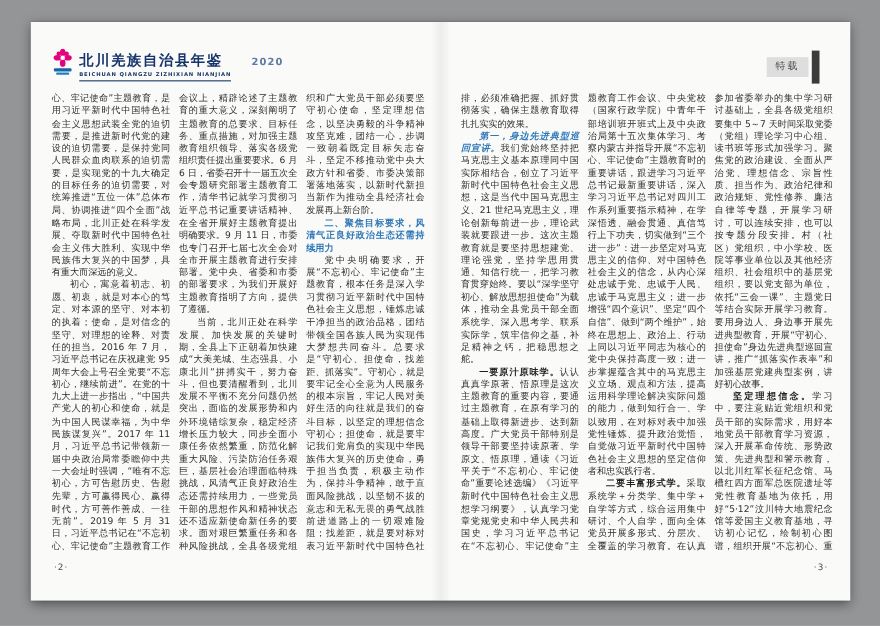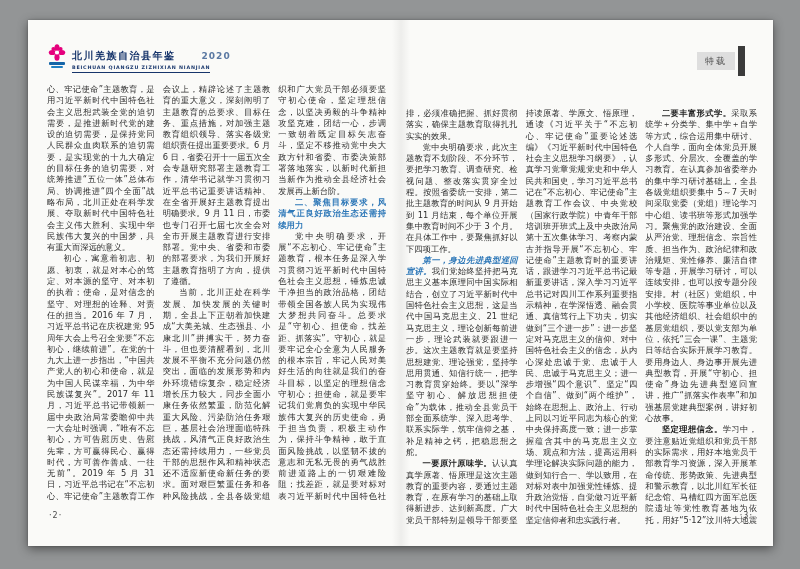--- a/index.html
+++ b/index.html
@@ -29,21 +29,21 @@
     position:absolute;left:19px;top:24px;
     display:flex;align-items:flex-start;gap:5px;
   }
   .logo-art{display:flex;flex-direction:column;align-items:center;width:20px;}
   .logo-mark{margin-top:1px;width:16px;display:flex;flex-direction:column;gap:1px;}
   .logo-mark i{display:block;height:3px;background:#1565a8;border-radius:1px;}
   .logo-mark i:last-child{height:2px;width:12px;align-self:center;background:#1f7ec2;}
   .logo-text{display:flex;flex-direction:column;}
   .title-row{white-space:nowrap;}
   .cn-title{
-    font-size:10px;font-weight:bold;color:#17356b;letter-spacing:1.5px;
+    font-size:13px;font-weight:bold;color:#17356b;letter-spacing:1.5px;
   }
   .year{
     font-size:9px;font-weight:bold;color:#5b79a3;margin-left:21px;letter-spacing:1px;
   }
   .subtitle{
     margin-top:2px;font-size:4.8px;color:#17356b;letter-spacing:0.8px;
     border-bottom:1px solid #17356b;padding-bottom:2px;width:fit-content;
     font-weight:bold;
   }
   
@@ -60,21 +60,21 @@
     display:block;width:7px;height:30px;background:#3b3b3b;margin-left:3px;
   }
   
   .columns{
     position:absolute;top:64px;height:426px;overflow:hidden;
     column-count:3;column-gap:8px;column-fill:auto;
     text-align:justify;
     font-size:8.3px;line-height:11.3px;color:#2e2e2e;
   }
   .columns-left{left:19px;right:14px;}
-  .columns-right{left:6px;right:16px;margin-top:24px;}
+  .columns-right{left:19px;right:16px;}
   .columns p{margin:0;text-indent:2em;}
   .columns p.cont{text-indent:0;}
   .columns p.h-blue{color:#2e78b8;font-weight:bold;}
   .lead-blue{color:#2e78b8;font-weight:bold;font-style:italic;}
   .lead-bold{font-weight:bold;color:#1f1f1f;}
   
   .pageno{
     position:absolute;bottom:26px;font-size:8px;color:#4a4a4a;letter-spacing:1px;
   }
   .pageno.pn-left{left:21px;}
@@ -129,21 +129,20 @@
 
   <div class="page page-right">
 
     <div class="section-tab-wrap">
       <span class="tab-label">特载</span>
       <span class="tab-bar"></span>
     </div>
 
     <div class="columns columns-right">
       <p class="cont">排，必须准确把握、抓好贯彻落实，确保主题教育取得扎扎实实的效果。</p>
-      <p>党中央明确要求，此次主题教育不划阶段、不分环节，要把学习教育、调查研究、检视问题、整改落实贯穿全过程。按照省委统一安排，第二批主题教育的时间从 9 月开始到 11 月结束，每个单位开展集中教育时间不少于 3 个月。在具体工作中，要聚焦抓好以下四项工作。</p>
       <p><span class="lead-blue">第一，身边先进典型巡回宣讲。</span><span>我们党始终坚持把马克思主义基本原理同中国实际相结合，创立了习近平新时代中国特色社会主义思想，这是当代中国马克思主义、21 世纪马克思主义，理论创新每前进一步，理论武装就要跟进一步。这次主题教育就是要坚持思想建党、理论强党，坚持学思用贯通、知信行统一，把学习教育贯穿始终。要以“深学坚守初心、解放思想担使命”为载体，推动全县党员干部全面系统学、深入思考学、联系实际学，筑牢信仰之基，补足精神之钙，把稳思想之舵。</span></p>
       <p><span class="lead-bold">一要原汁原味学。</span><span>认认真真学原著、悟原理是这次主题教育的重要内容，要通过主题教育，在原有学习的基础上取得新进步、达到新高度。广大党员干部特别是领导干部要坚持读原著、学原文、悟原理，通读《习近平关于“不忘初心、牢记使命”重要论述选编》《习近平新时代中国特色社会主义思想学习纲要》，认真学习党章党规党史和中华人民共和国史，学习习近平总书记在“不忘初心、牢记使命”主题教育工作会议、中央党校（国家行政学院）中青年干部培训班开班式上及中央政治局第十五次集体学习、考察内蒙古并指导开展“不忘初心、牢记使命”主题教育时的重要讲话，跟进学习习近平总书记最新重要讲话，深入学习习近平总书记对四川工作系列重要指示精神，在学深悟透、融会贯通、真信笃行上下功夫，切实做到“三个进一步”：进一步坚定对马克思主义的信仰、对中国特色社会主义的信念，从内心深处忠诚于党、忠诚于人民、忠诚于马克思主义；进一步增强“四个意识”、坚定“四个自信”、做到“两个维护”，始终在思想上、政治上、行动上同以习近平同志为核心的党中央保持高度一致；进一步掌握蕴含其中的马克思主义立场、观点和方法，提高运用科学理论解决实际问题的能力，做到知行合一、学以致用，在对标对表中加强党性锤炼、提升政治觉悟，自觉做习近平新时代中国特色社会主义思想的坚定信仰者和忠实践行者。</span></p>
       <p><span class="lead-bold">二要丰富形式学。</span><span>采取系统学＋分类学、集中学＋自学等方式，综合运用集中研讨、个人自学，面向全体党员开展多形式、分层次、全覆盖的学习教育。在认真参加省委举办的集中学习研讨基础上，全县各级党组织要集中 5～7 天时间采取党委（党组）理论学习中心组、读书班等形式加强学习。聚焦党的政治建设、全面从严治党、理想信念、宗旨性质、担当作为、政治纪律和政治规矩、党性修养、廉洁自律等专题，开展学习研讨，可以连续安排，也可以按专题分段安排。村（社区）党组织，中小学校、医院等事业单位以及其他经济组织、社会组织中的基层党组织，要以党支部为单位，依托“三会一课”、主题党日等结合实际开展学习教育。要用身边人、身边事开展先进典型教育，开展“守初心、担使命”身边先进典型巡回宣讲，推广“抓落实作表率”和加强基层党建典型案例，讲好初心故事。</span></p>
       <p><span class="lead-bold">坚定理想信念。</span><span>学习中，要注意贴近党组织和党员干部的实际需求，用好本地党员干部教育学习资源，深入开展革命传统、形势政策、先进典型和警示教育，以北川红军长征纪念馆、马槽红四方面军总医院遗址等党性教育基地为依托，用好“5·12”汶川特大地震纪念馆等爱国主义教育基地，寻访初心记忆，绘制初心图谱，组织开展“不忘初心、重走长征路，牢记使命、永远跟党走”主题党日活动。要丰富学习载体，充分运用“学习强国”和“绵州先锋”等载体，北川发布 APP 等宣传平台，利用“IPTV”等学习平台动态更新学习资料库、视频库，丰富初心套餐，推进线上线下学习深度融合。学习教育要注重</span></p>
     </div>
 
     <div class="pageno pn-right">·3·</div>
   </div>
 
 </div>

